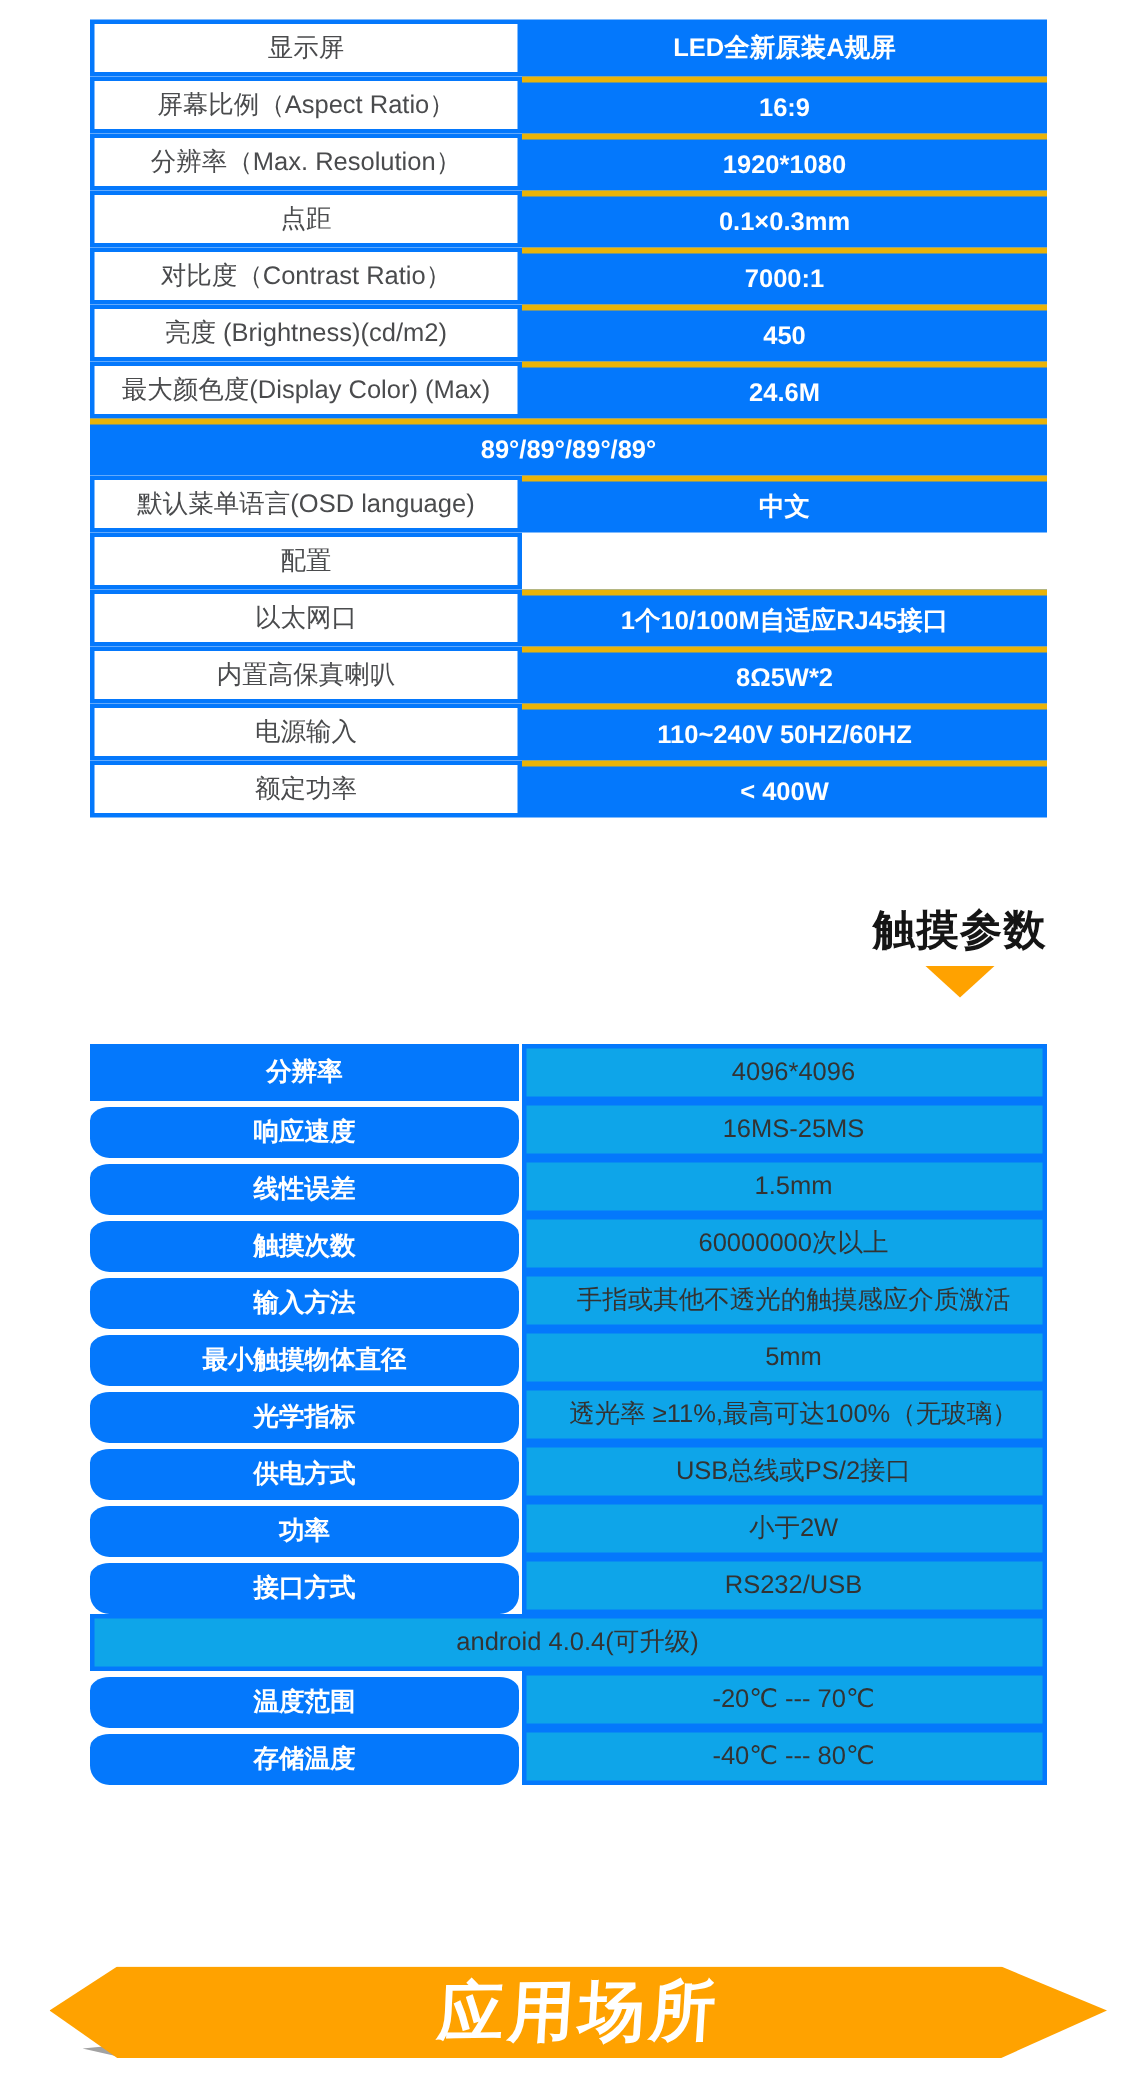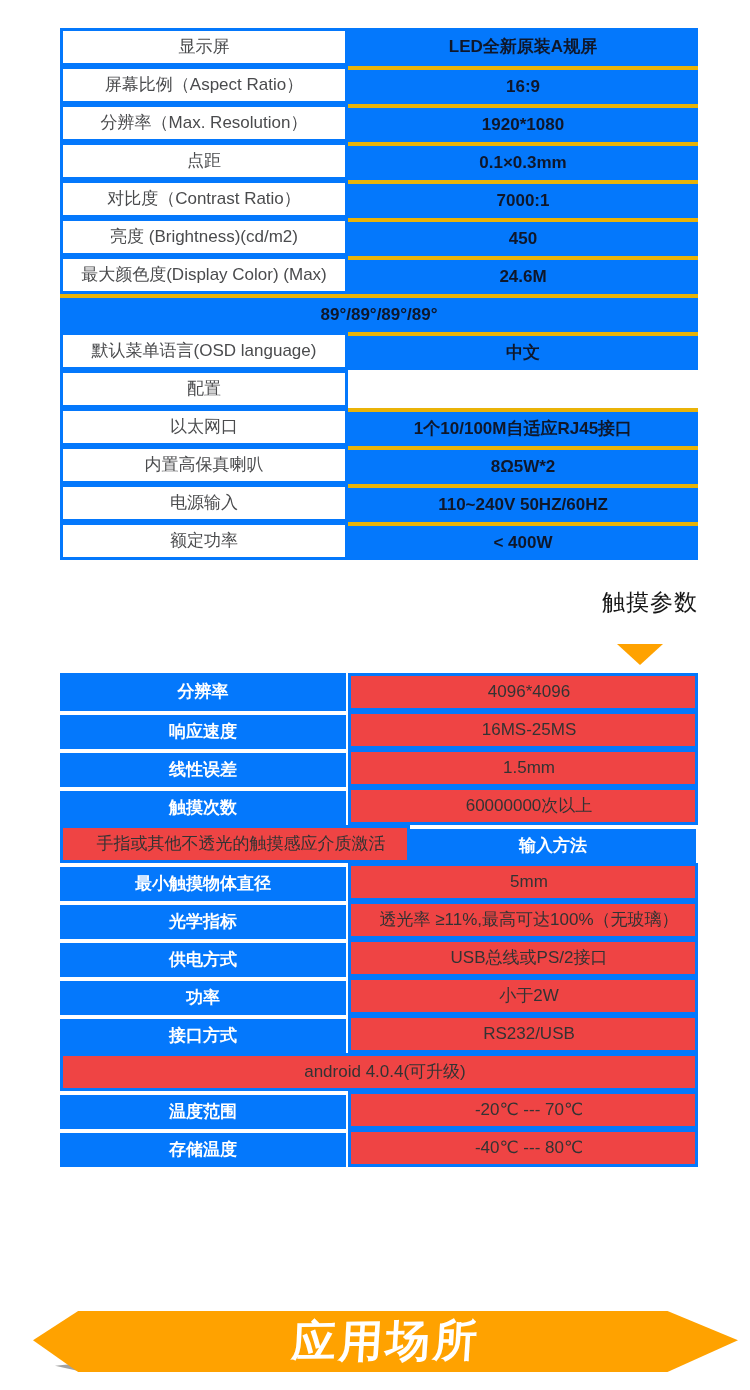--- a/index.html
+++ b/index.html
@@ -37,60 +37,60 @@
     display:flex;
     align-items:center;
     justify-content:center;
     font-size:17px;
     line-height:1.1;
     white-space:nowrap;
     overflow:hidden;
   }
 
   
-  .t1{ top:28px; }
+  .t1{ top:13px; }
   .t1 .cell-left{
     width:288px;
     background:#ffffff;
     border:3px solid var(--blue);
     color:var(--label-gray);
   }
   .t1 .cell-right{
     flex:1;
     background:var(--blue);
-    color:#0f172a;
+    color:#ffffff;
     font-weight:bold;
   }
   .t1 .row + .row .cell-right{ border-top:4px solid #eab308; }
 
   
-  .t2{ top:673px; }
+  .t2{ top:696px; }
   .t2 .cell-left{
     width:286px;
     margin-right:2px;
     background:var(--blue);
     color:#ffffff;
     font-weight:bold;
   }
-  .t2 .row + .row .cell-left{ border-top:4px solid #ffffff; }
+  .t2 .row + .row .cell-left{ border-top:4px solid #ffffff;border-radius:13px; }
   .t2 .cell-right{
     flex:1;
-    background:#ef4444;
+    background:#0ea5e9;
     border:3px solid var(--blue);
     color:var(--value-dark);
     padding-left:12px;
   }
 
   
   .touch-heading{
     position:absolute;
-    top:587px;
+    top:601px;
     right:52px;
-    font-size:23px;
-    font-weight:normal;
+    font-size:28px;
+    font-weight:bold;
     color:#151515;
     letter-spacing:1px;
   }
   .down-triangle{
     position:absolute;
     top:644px;
     left:617px;
     width:0;height:0;
     border-left:23px solid transparent;
     border-right:23px solid transparent;
@@ -206,22 +206,22 @@
       </div>
       <div class="row">
         <div class="cell cell-left">线性误差</div>
         <div class="cell cell-right">1.5mm</div>
       </div>
       <div class="row">
         <div class="cell cell-left">触摸次数</div>
         <div class="cell cell-right">60000000次以上</div>
       </div>
       <div class="row">
+        <div class="cell cell-left">输入方法</div>
         <div class="cell cell-right">手指或其他不透光的触摸感应介质激活</div>
-        <div class="cell cell-left">输入方法</div>
       </div>
       <div class="row">
         <div class="cell cell-left">最小触摸物体直径</div>
         <div class="cell cell-right">5mm</div>
       </div>
       <div class="row">
         <div class="cell cell-left">光学指标</div>
         <div class="cell cell-right">透光率 ≥11%,最高可达100%（无玻璃）</div>
       </div>
       <div class="row">

